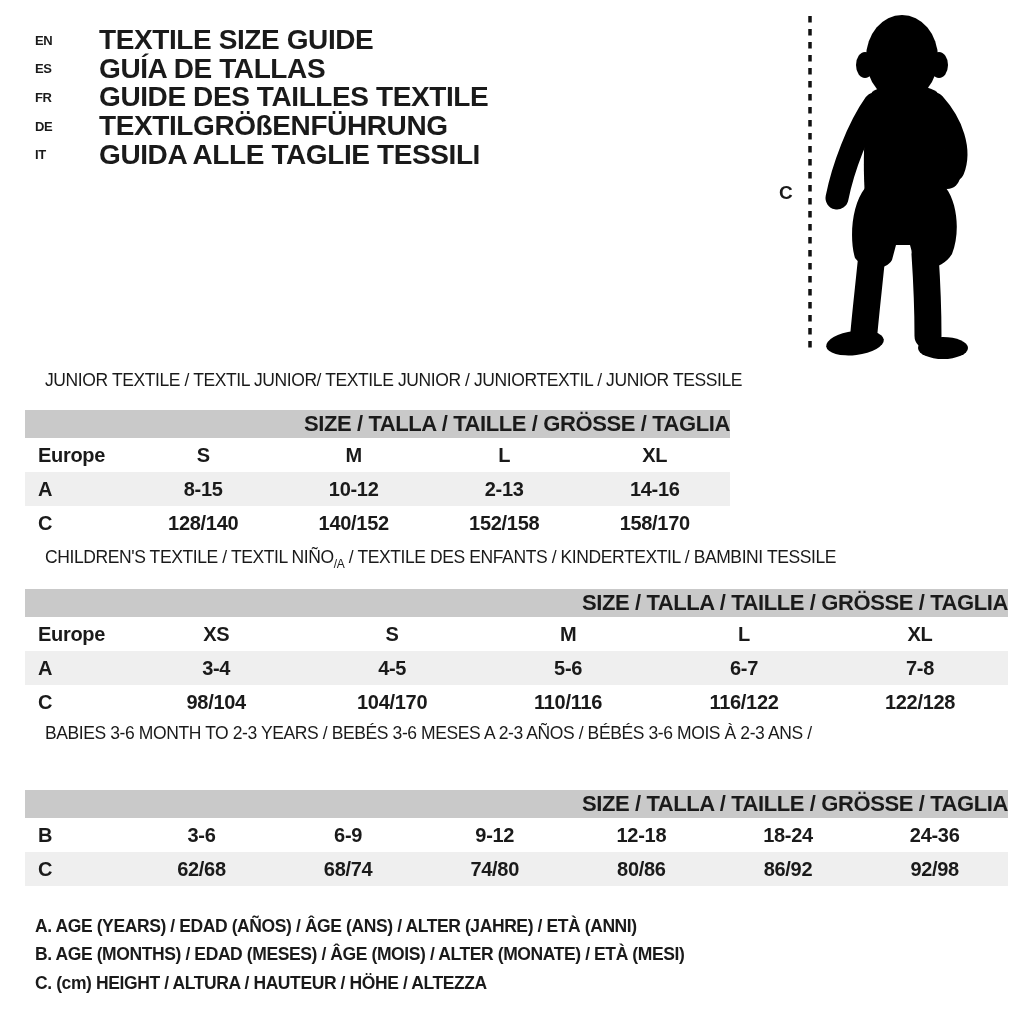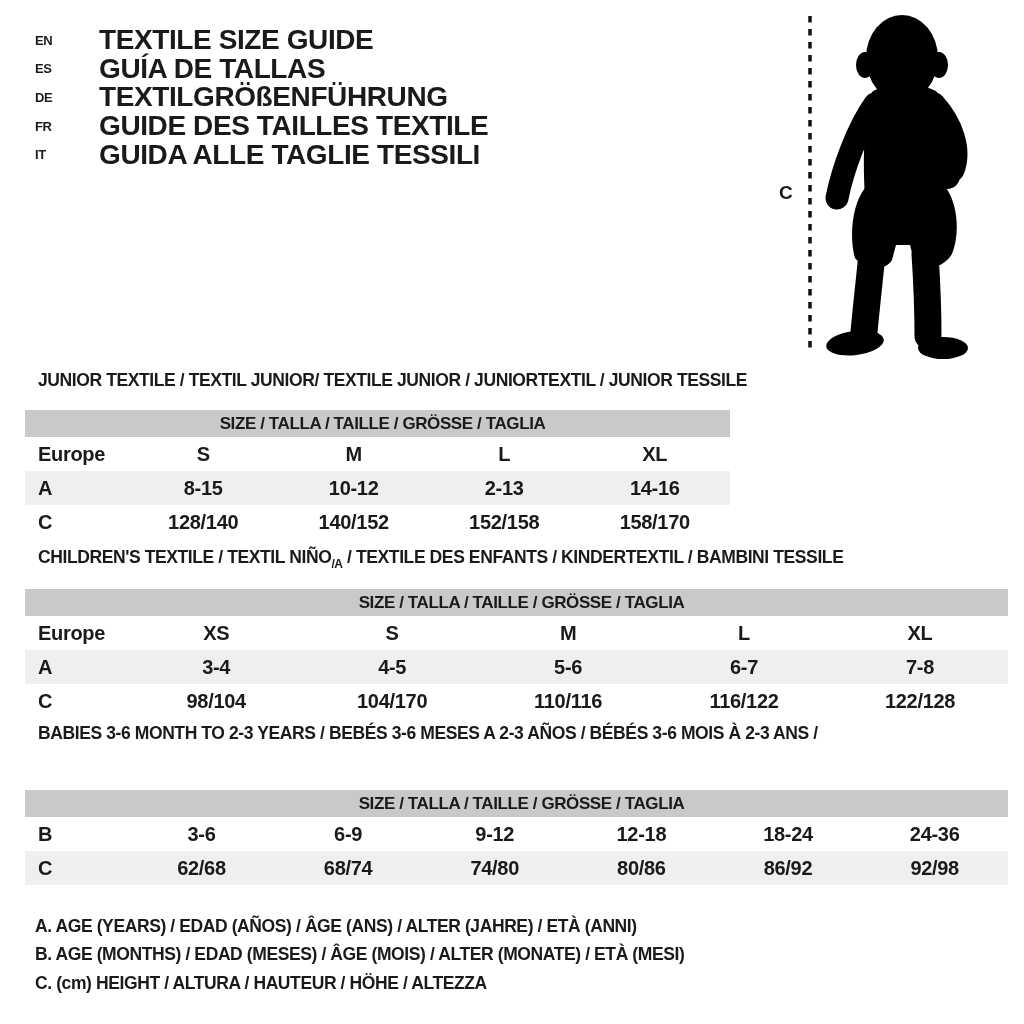--- a/index.html
+++ b/index.html
@@ -15,37 +15,37 @@
   .lang-row{display:flex;height:28.6px;align-items:center;}
   .lang-code{width:64px;font-size:13px;font-weight:700;letter-spacing:-0.4px;}
   .lang-label{font-size:28px;font-weight:700;letter-spacing:-0.4px;white-space:nowrap;}
 
   
   .figure{left:775px;top:2px;width:245px;height:362px;}
   .c-label{position:absolute;left:4px;top:180px;font-size:19px;font-weight:700;}
 
   
   .section-title{
-    font-size:17.5px;font-weight:700;letter-spacing:-0.4px;white-space:nowrap;
+    font-size:17.5px;font-weight:400;letter-spacing:-0.4px;white-space:nowrap;margin-left:7px;
   }
   .title-junior{left:38px;top:370px;}
   .title-children{left:38px;top:547px;}
   .title-babies{left:38px;top:719px;line-height:29px;}
   .sub{font-size:12px;vertical-align:sub;}
 
   
   table.size-table{
     border-collapse:collapse;table-layout:fixed;position:absolute;
     font-weight:700;letter-spacing:-0.3px;
   }
   .tbl-junior{left:25px;top:410px;width:705px;}
   .tbl-children{left:25px;top:589px;width:983px;}
   .tbl-babies{left:25px;top:790px;width:983px;}
   th.bar{
-    background:#c9c9c9;text-align:center;font-size:17px;font-weight:700;
+    background:#c9c9c9;text-align:right;font-size:22px;font-weight:700;
     height:25px;padding:1px 0 1px 10px;letter-spacing:-0.4px;white-space:nowrap;
   }
   td{height:34px;font-size:20px;text-align:center;padding:0;white-space:nowrap;}
   td.lbl{text-align:left;padding-left:13px;}
   tr.shaded td{background:#efefef;}
 
   
   .legend{left:35px;top:912px;}
   .legend-line{font-size:17.5px;font-weight:700;letter-spacing:-0.4px;height:28.6px;
     display:flex;align-items:center;white-space:nowrap;}
@@ -56,26 +56,26 @@
 <div class="abs lang-list">
   <div class="lang-row">
     <span class="lang-code">EN</span>
     <span class="lang-label">TEXTILE SIZE GUIDE</span>
   </div>
   <div class="lang-row">
     <span class="lang-code">ES</span>
     <span class="lang-label">GUÍA DE TALLAS</span>
   </div>
   <div class="lang-row">
+    <span class="lang-code">FR</span>
+    <span class="lang-label">GUIDE DES TAILLES TEXTILE</span>
+  </div>
+  <div class="lang-row">
     <span class="lang-code">DE</span>
     <span class="lang-label">TEXTILGRÖßENFÜHRUNG</span>
-  </div>
-  <div class="lang-row">
-    <span class="lang-code">FR</span>
-    <span class="lang-label">GUIDE DES TAILLES TEXTILE</span>
   </div>
   <div class="lang-row">
     <span class="lang-code">IT</span>
     <span class="lang-label">GUIDA ALLE TAGLIE TESSILI</span>
   </div>
 </div>
 
 <div class="abs figure">
   <span class="c-label">C</span>
   <svg width="245" height="362" viewBox="0 0 245 362" aria-hidden="true">

